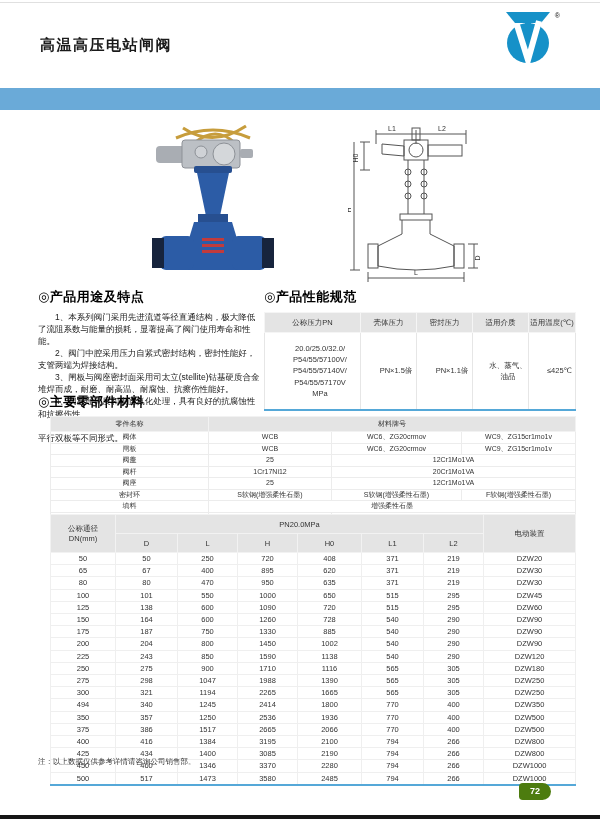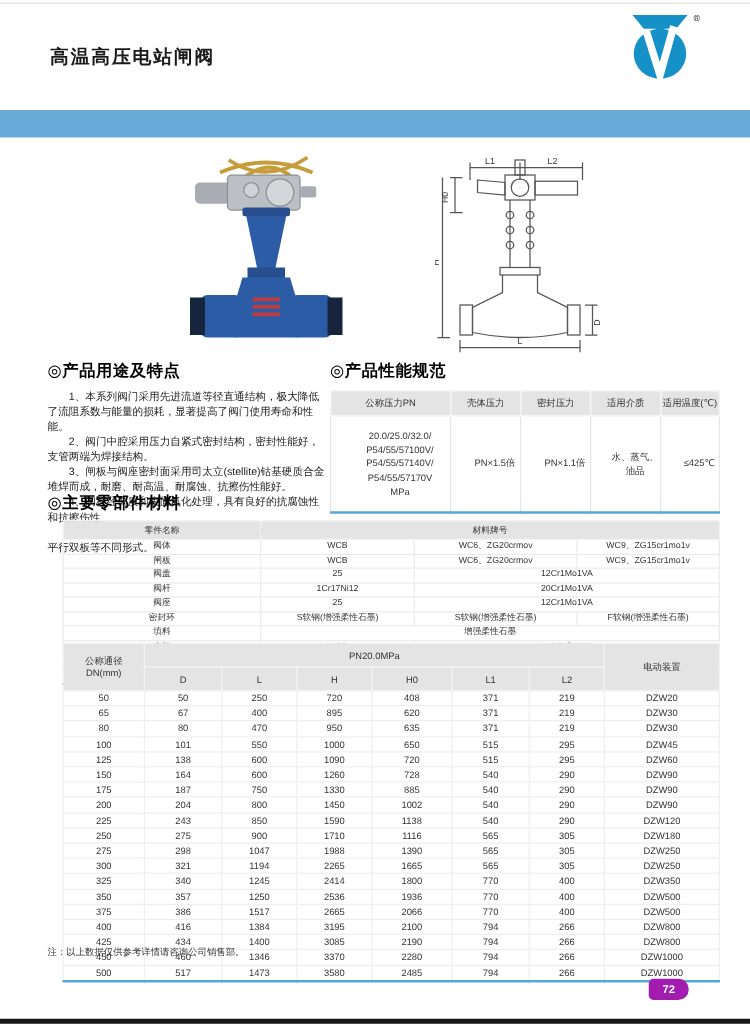--- a/index.html
+++ b/index.html
@@ -31,21 +31,21 @@
   .materials th{background:#e4e4e4;font-size:7px;font-weight:normal;height:12px;border:1px solid #f2f2f2;color:#333;}
   .materials td{font-size:7px;text-align:center;height:8.5px;line-height:8.5px;border:1px solid #ececec;color:#333;white-space:nowrap;overflow:hidden;}
   .dims{position:absolute;left:38px;top:509px;width:537px;}
   .dims .headrow{position:relative;}
   .dims .unit{position:absolute;right:0;top:2px;font-size:7.5px;color:#333;}
   .dims table{margin-top:5px;margin-left:12px;width:525px;border-bottom:2px solid #55a8d8;}
   .dims th{background:#e4e4e4;font-size:7.5px;font-weight:normal;border:1px solid #f2f2f2;color:#333;height:16px;}
   .dims th.dn{white-space:pre-line;line-height:1.3;}
   .dims td{font-size:7.5px;text-align:center;height:9.2px;line-height:9.2px;border:1px solid #efefef;color:#333;}
   .note{position:absolute;left:38px;top:757px;font-size:7.5px;color:#333;}
-  .badge{position:absolute;left:519px;top:783px;width:32px;height:17px;background:#a21caf;color:#fff;
+  .badge{position:absolute;left:519px;top:783px;width:32px;height:17px;background:#4d7c0f;color:#fff;
     font-size:9px;font-weight:bold;text-align:center;line-height:17px;border-radius:4px 9px 9px 4px;}
   .bottombar{position:absolute;bottom:0;left:0;width:100%;height:4px;background:#161616;}
 </style>
 </head>
 <body>
 
 <div class="topline"></div>
 
 <div class="page-title">高温高压电站闸阀</div>
 
@@ -415,21 +415,21 @@
           <td>300</td>
           <td>321</td>
           <td>1194</td>
           <td>2265</td>
           <td>1665</td>
           <td>565</td>
           <td>305</td>
           <td>DZW250</td>
         </tr>
         <tr>
-          <td>325</td>
+          <td>494</td>
           <td>340</td>
           <td>1245</td>
           <td>2414</td>
           <td>1800</td>
           <td>770</td>
           <td>400</td>
           <td>DZW350</td>
         </tr>
         <tr>
           <td>350</td>

